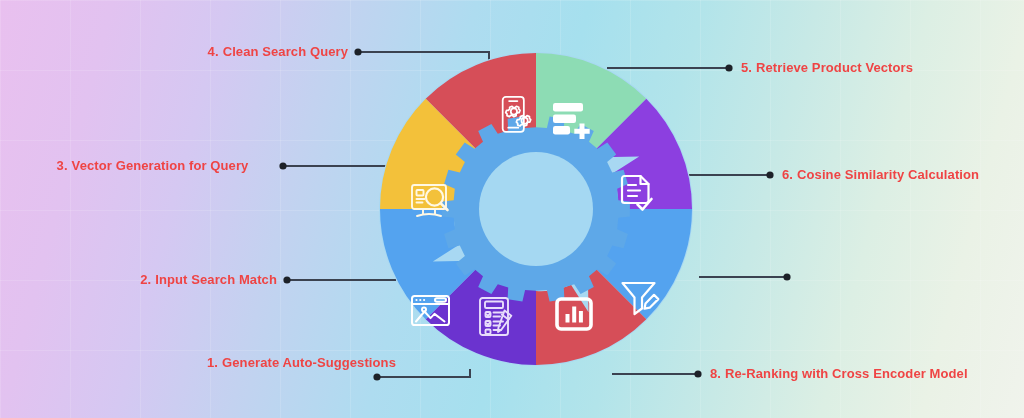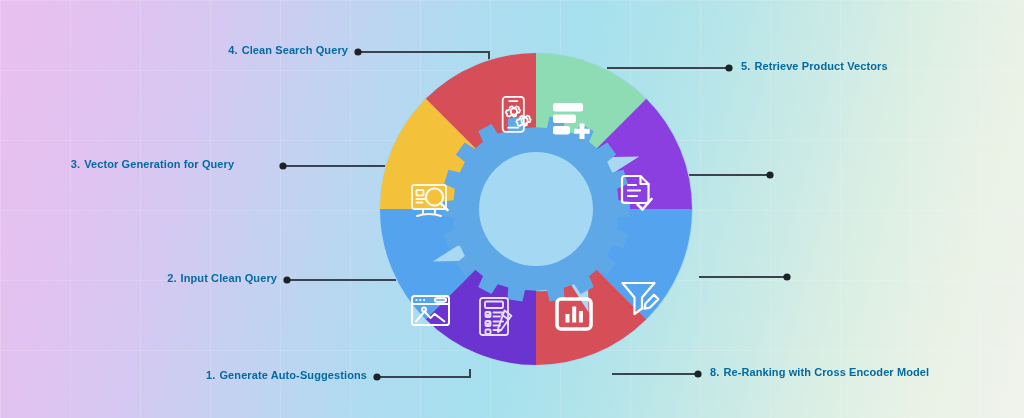--- a/index.html
+++ b/index.html
@@ -44,22 +44,22 @@
     position: absolute;
     left: 375px;
     top: 48px;
     width: 322px;
     height: 322px;
   }
   .wheel-wrap svg { display: block; }
 
   .label {
     position: absolute;
-    color: #0369a1;
-    font-size: 11px;
+    color: #ef4444;
+    font-size: 13px;
     font-weight: 700;
     letter-spacing: 0.1px;
     white-space: nowrap;
     line-height: 1;
   }
   .label .num { margin-right: 4px; }
   .label.right { text-align: right; }
   .label.left  { text-align: right; }
 
   .connectors { position: absolute; inset: 0; pointer-events: none; }
@@ -261,30 +261,33 @@
 
   <div class="label left" style="left:0; top:45px; width:348px;">
     <span class="num">4.</span><span>Clean Search Query</span>
   </div>
 
   <div class="label left" style="left:16px; top:159px; width:273px;text-align:center;">
     <span class="num">3.</span><span>Vector Generation for Query</span>
   </div>
 
   <div class="label left" style="left:0; top:273px; width:277px;">
-    <span class="num">2.</span><span>Input Clean Query</span>
-  </div>
-
-  <div class="label left" style="left:0; top:370px; width:367px;">
+    <span class="num">2.</span><span>Input Search Match</span>
+  </div>
+
+  <div class="label left" style="left:0; top:356px; width:367px;padding-left:29px;">
     <span class="num">1.</span><span>Generate Auto-Suggestions</span>
   </div>
 
   <div class="label right" style="left:741px; top:61px;">
     <span class="num">5.</span><span>Retrieve Product Vectors</span>
   </div>
 
+  <div class="label right" style="left:782px; top:168px;">
+    <span class="num">6.</span><span>Cosine Similarity Calculation</span>
+  </div>
 
 
   <div class="label right" style="left:710px; top:367px;">
     <span class="num">8.</span><span>Re-Ranking with Cross Encoder Model</span>
   </div>
 
 </div>
 
 </body></html>

